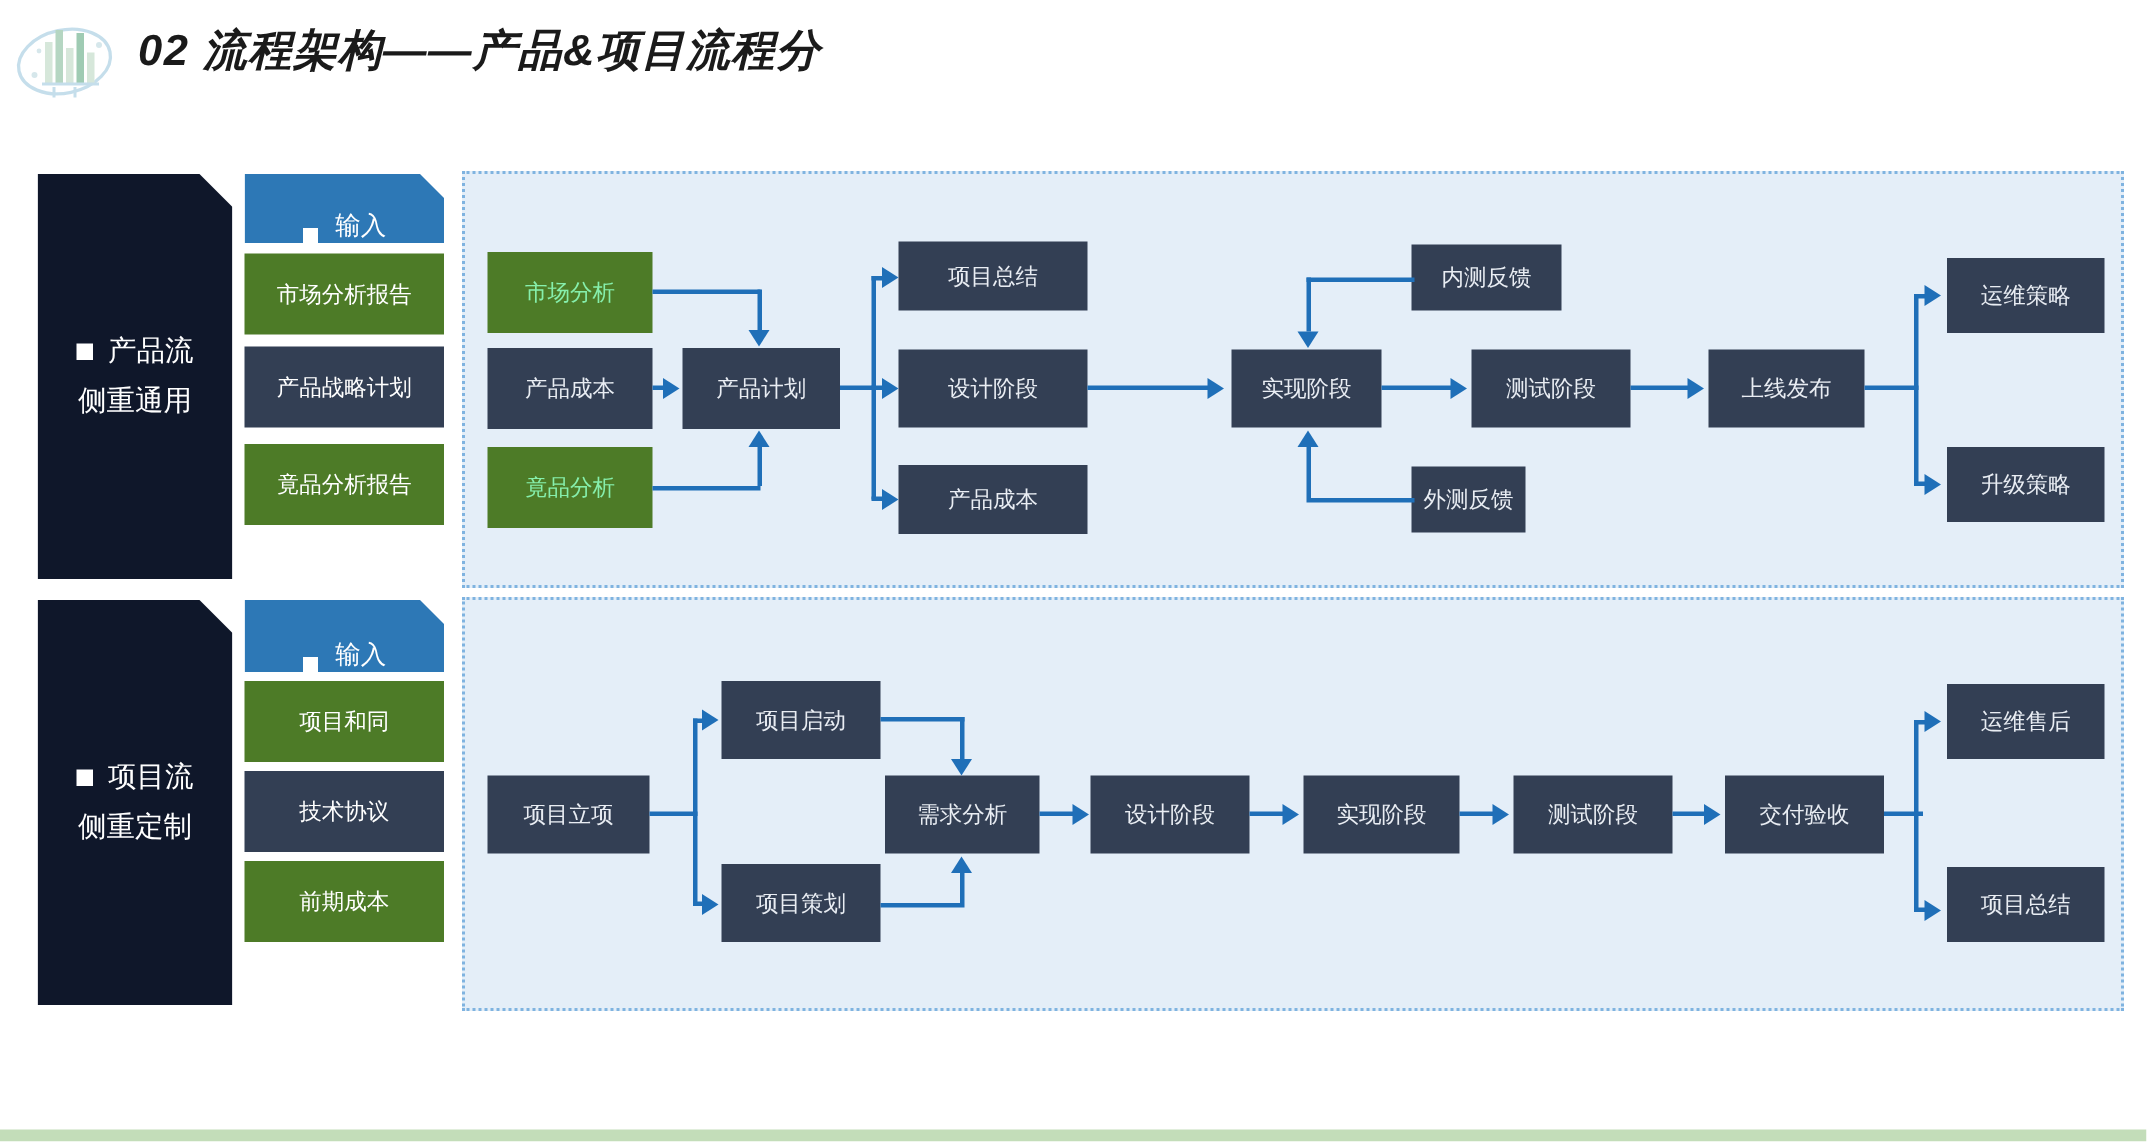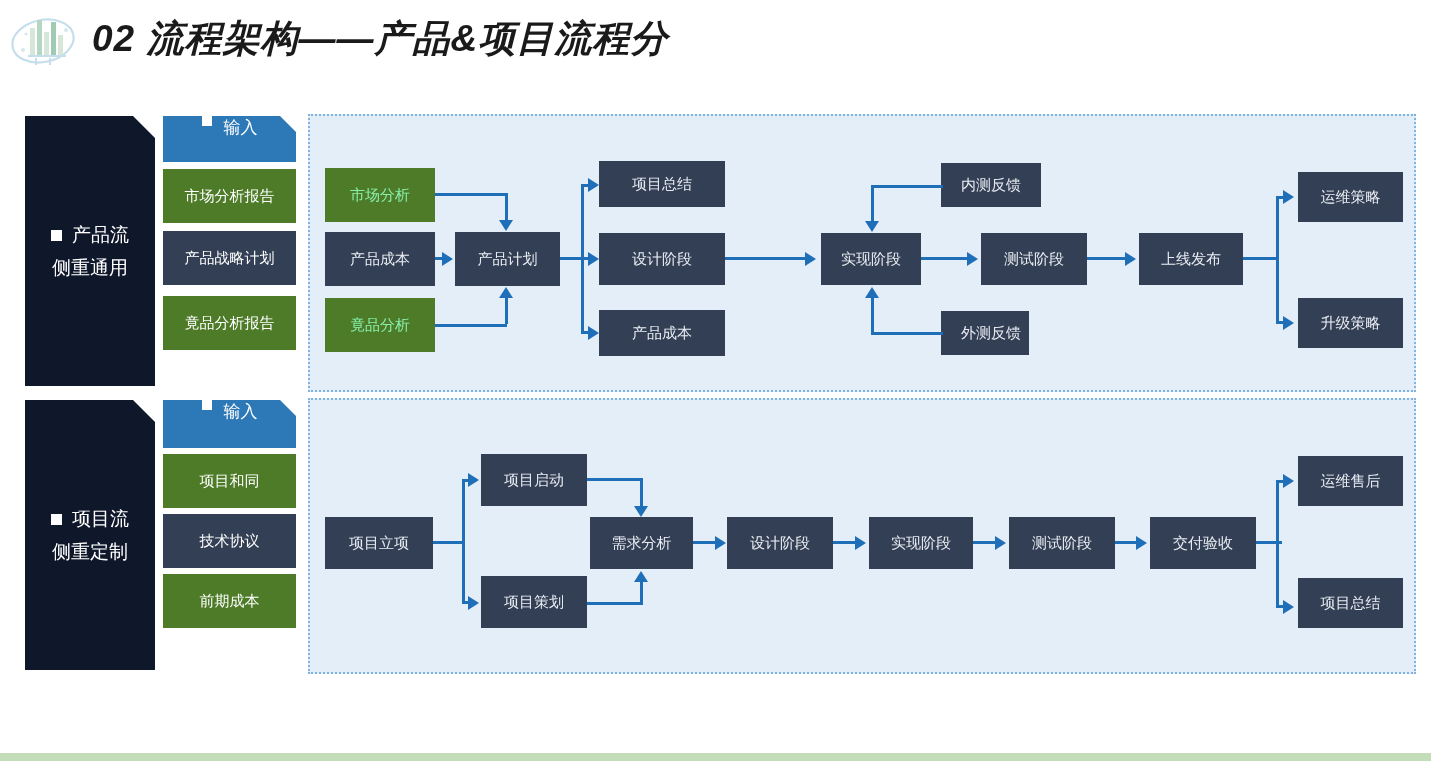--- a/index.html
+++ b/index.html
@@ -2,42 +2,42 @@
 <html><head>
 <meta charset="utf-8">
 <style>
   html,body{margin:0;padding:0;background:#ffffff;}
   body{width:1431px;height:761px;position:relative;overflow:hidden;
        font-family:"Liberation Sans","DejaVu Sans",sans-serif;}
 
   
   #slide-title{
     position:absolute;left:92px;top:14px;
-    font-size:37px;font-weight:bold;font-style:italic;color:#1a1a1a;
+    font-size:29px;font-weight:bold;font-style:italic;color:#1a1a1a;
     letter-spacing:1px;white-space:nowrap;
   }
   #brand-logo{position:absolute;left:6px;top:8px;width:74px;height:64px;opacity:.85;}
 
   
   .panel{
     position:absolute;background:#e4eef8;
     border:2px dotted #7fb3e0;
   }
   .band{
     position:absolute;background:#0f172a;color:#ffffff;
     display:flex;align-items:center;justify-content:center;
     text-align:center;line-height:1.55;
     font-size:19px;
     clip-path:polygon(0 0, calc(100% - 22px) 0, 100% 22px, 100% 100%, 0 100%);
   }
   .band .sq{display:inline-block;width:11px;height:11px;background:#ffffff;
             margin-right:10px;vertical-align:middle;}
   .colhead{
     position:absolute;background:#2d78b6;color:#ffffff;
-    display:flex;align-items:flex-start;justify-content:center;
+    display:flex;align-items:flex-end;justify-content:center;
     font-size:17px;
     clip-path:polygon(0 0, calc(100% - 16px) 0, 100% 16px, 100% 100%, 0 100%);
   }
   .colhead .sq{display:inline-block;width:10px;height:10px;background:#ffffff;
                margin-right:12px;vertical-align:middle;}
   .chip{
     position:absolute;display:flex;align-items:center;justify-content:center;
     color:#ffffff;font-size:15px;text-align:center;
   }
   .chip.green{background:#4d7b27;}
@@ -103,21 +103,21 @@
 
 <div class="node green" style="left:325px;top:168px;width:110px;height:54px;">市场分析</div>
 <div class="node" style="left:325px;top:232px;width:110px;height:54px;">产品成本</div>
 <div class="node green" style="left:325px;top:298px;width:110px;height:54px;">竟品分析</div>
 <div class="node" style="left:455px;top:232px;width:105px;height:54px;">产品计划</div>
 <div class="node" style="left:599px;top:161px;width:126px;height:46px;">项目总结</div>
 <div class="node" style="left:599px;top:233px;width:126px;height:52px;">设计阶段</div>
 <div class="node" style="left:599px;top:310px;width:126px;height:46px;">产品成本</div>
 <div class="node" style="left:821px;top:233px;width:100px;height:52px;">实现阶段</div>
 <div class="node" style="left:941px;top:163px;width:100px;height:44px;">内测反馈</div>
-<div class="node" style="left:941px;top:311px;width:76px;height:44px;padding-left:12px;">外测反馈</div>
+<div class="node" style="left:941px;top:311px;width:76px;height:44px;">外测反馈</div>
 <div class="node" style="left:981px;top:233px;width:106px;height:52px;">测试阶段</div>
 <div class="node" style="left:1139px;top:233px;width:104px;height:52px;">上线发布</div>
 <div class="node" style="left:1298px;top:172px;width:105px;height:50px;">运维策略</div>
 <div class="node" style="left:1298px;top:298px;width:105px;height:50px;">升级策略</div>
 
 <div class="ln h" style="left:435px;top:193px;width:72px;"></div>
 <div class="ln v" style="left:505px;top:193px;height:27px;"></div>
 <div class="ar d" style="left:499px;top:220px;"></div>
 
 <div class="ln h" style="left:435px;top:257px;width:9px;"></div>

